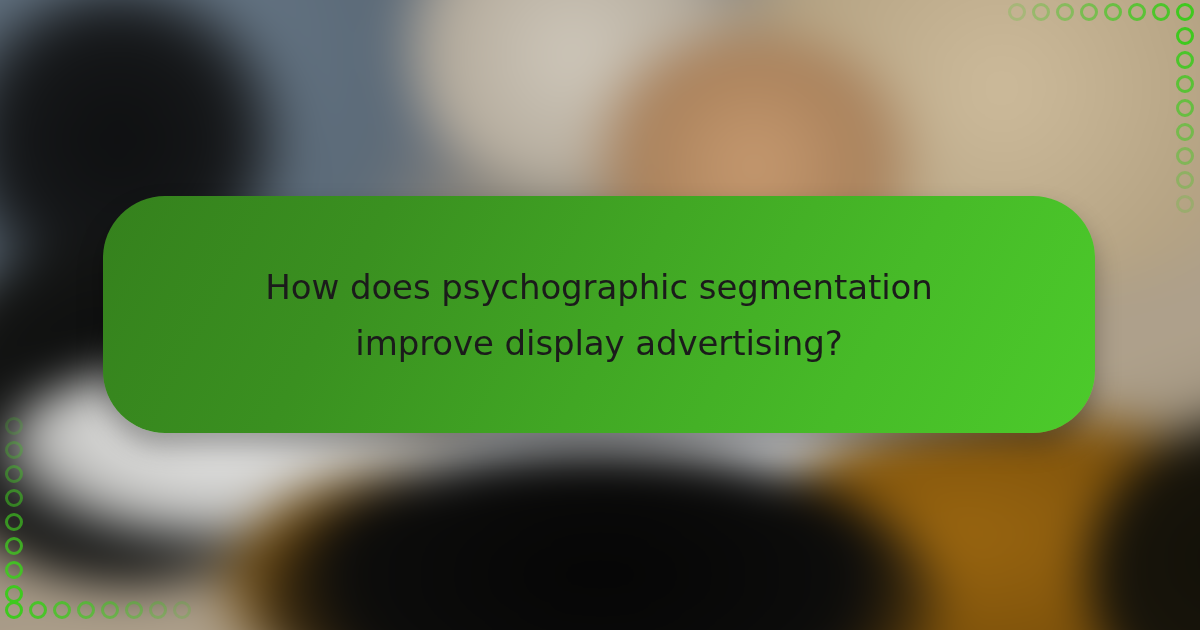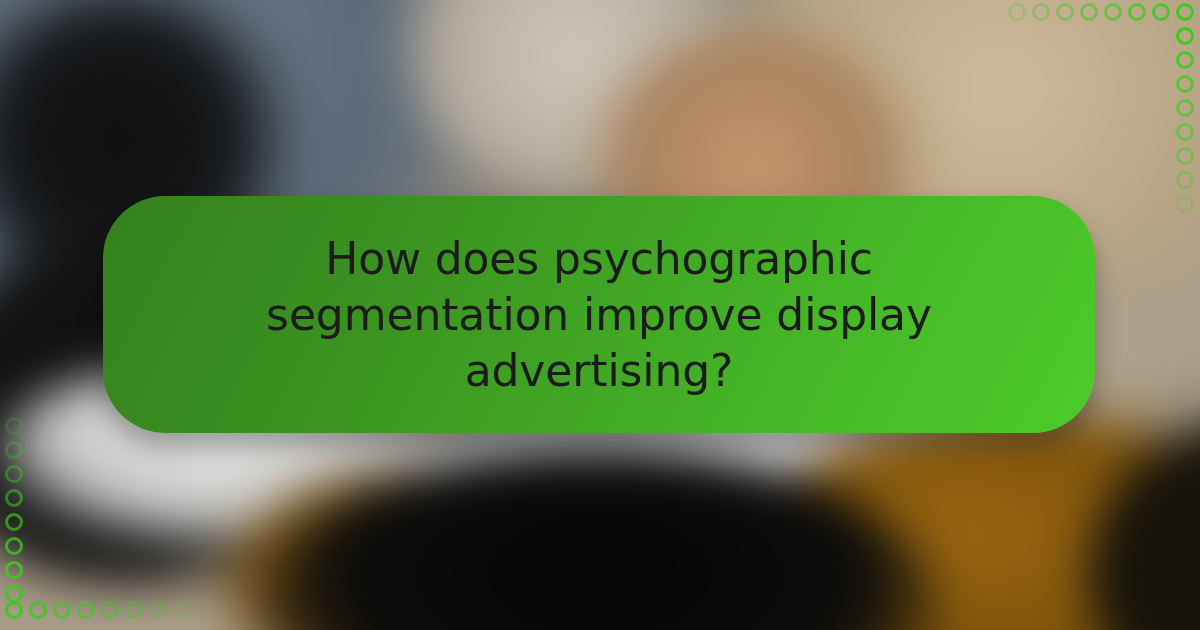--- a/index.html
+++ b/index.html
@@ -55,21 +55,21 @@
       #47bb28 76%,
       #4ccb2b 100%);
     box-shadow:0 14px 26px rgba(0,0,0,0.30);
     display:flex;
     align-items:center;
     justify-content:center;
     padding:0 64px;
   }
 
   #question-text {
-    font-size:44px;
+    font-size:34px;
     line-height:56px;
     color:#1b1b1b;
     text-align:center;
     letter-spacing:-0.1px;
     max-width:700px;
     font-weight:400;
   }
 
   
   .dots { position:absolute; pointer-events:none; }

